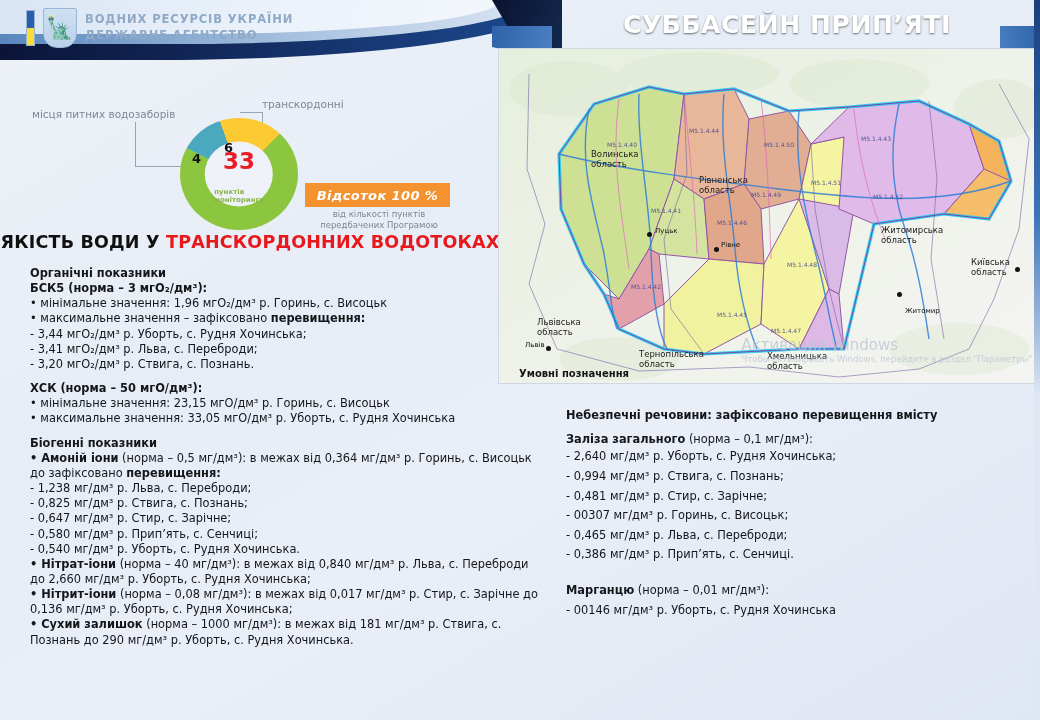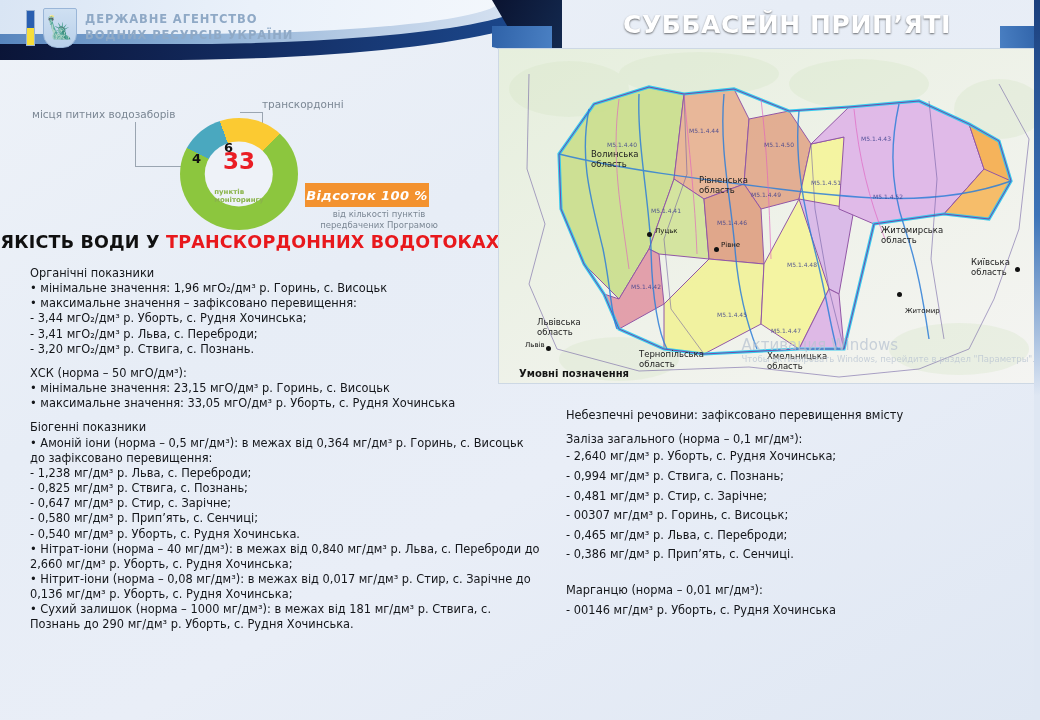--- a/index.html
+++ b/index.html
@@ -74,34 +74,34 @@
   .lbl-trans{
     position:absolute;left:262px;top:98px;font-size:10.5px;color:#7b8794;white-space:nowrap;
   }
   .leader{position:absolute;border-color:#9aa5b1;border-style:solid;border-width:0;}
   .leader-a{left:135px;top:122px;width:1px;height:45px;border-left-width:1px;}
   .leader-b{left:135px;top:166px;width:52px;height:1px;border-top-width:1px;}
   .leader-c{left:262px;top:112px;width:1px;height:32px;border-left-width:1px;}
   .leader-d{left:240px;top:112px;width:23px;height:1px;border-top-width:1px;}
 
   .pct-badge{
-    position:absolute;left:305px;top:183px;width:124px;height:24px;
+    position:absolute;left:305px;top:183px;width:145px;height:24px;
     background:#f3922f;color:#fff;font-size:13px;font-weight:bold;font-style:italic;
     display:flex;align-items:center;justify-content:center;letter-spacing:.4px;
   }
   .pct-note{
     position:absolute;left:300px;top:209px;width:158px;text-align:center;
     font-size:8.5px;color:#7b8794;line-height:1.35;
   }
 
   
   .txt{position:absolute;font-size:11.4px;color:#14161a;line-height:1.33;}
   .col-left{left:30px;top:266px;width:510px;}
   .col-right{left:566px;top:408px;width:462px;}
-  .txt b{font-weight:normal;}
+  .txt b{font-weight:bold;}
   .gap{height:9px;}
   .gap-sm{height:5px;}
   .sp{line-height:1.72;}
 
   
   .banner{
     position:absolute;left:534px;top:0;width:506px;height:48px;
     background:linear-gradient(135deg,#0d1b3e 0%,#143островной 0%,#14306c 45%,#1b4f9c 100%);
     display:flex;align-items:center;justify-content:center;
   }
@@ -161,22 +161,22 @@
 
   <div class="agency">
     <div class="flagbar">
         <i></i>
         <i></i>
       </div>
     <div class="emblem">
         <span>🗽</span>
       </div>
     <div class="agency-name">
+      <div>ВОДНИХ  РЕСУРСІВ  УКРАЇНИ</div>
       <div>ДЕРЖАВНЕ  АГЕНТСТВО</div>
-      <div>ВОДНИХ  РЕСУРСІВ  УКРАЇНИ</div>
     </div>
   </div>
 
   <div class="banner-tail"></div>
   <div class="banner">
     <div class="banner-title">СУББАСЕЙН ПРИП’ЯТІ</div>
   </div>
   <div class="banner-wedge-l"></div>
   <div class="banner-wedge-r"></div>
 
@@ -206,20 +206,21 @@
     <div>від кількості пунктів</div>
     <div>передбачених Програмою</div>
   </div>
 
   <div class="h-quality">
     <span>ЯКІСТЬ ВОДИ У </span><span class="red">ТРАНСКОРДОННИХ ВОДОТОКАХ</span>
   </div>
 
   <div class="txt col-left">
     <div><b>Органічні показники</b></div>
+    <div><b>БСК5 (норма  –  3 мгО₂/дм³):</b></div>
     <div>• мінімальне значення: 1,96 мгО₂/дм³ р. Горинь, с. Висоцьк</div>
     <div><span>• максимальне значення – зафіксовано </span><b>перевищення:</b></div>
     <div>- 3,44 мгО₂/дм³  р. Уборть, с. Рудня Хочинська;</div>
     <div>- 3,41 мгО₂/дм³  р. Льва, с. Переброди;</div>
     <div>- 3,20 мгО₂/дм³  р. Ствига, с. Познань.</div>
     <div class="gap"></div>
     <div><b>ХСК (норма  –  50 мгО/дм³):</b></div>
     <div>• мінімальне значення: 23,15 мгО/дм³ р. Горинь, с. Висоцьк</div>
     <div>• максимальне значення: 33,05 мгО/дм³ р. Уборть, с. Рудня Хочинська</div>
     <div class="gap"></div>

